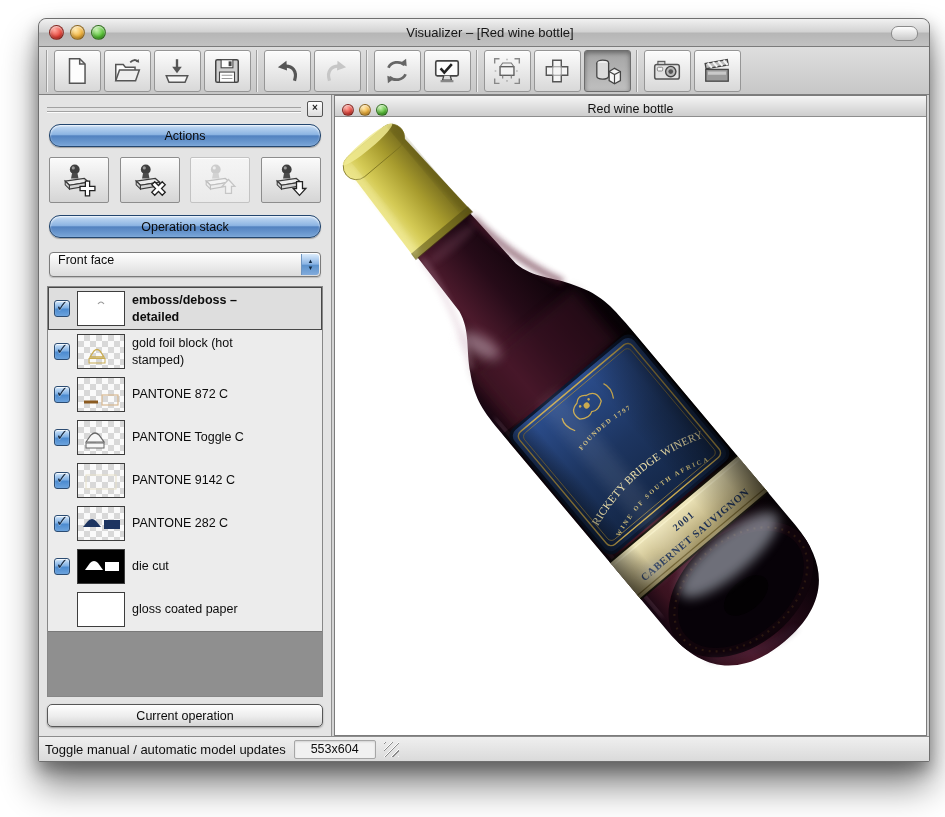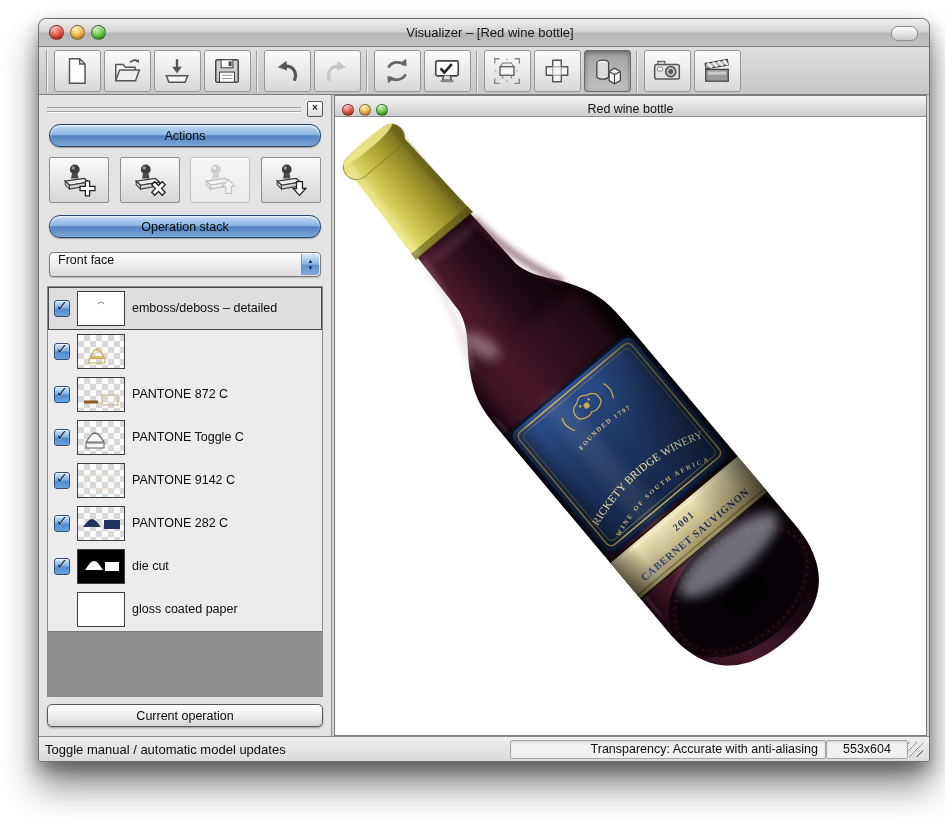--- a/index.html
+++ b/index.html
@@ -72,42 +72,42 @@
     box-shadow:inset 0 1px 1px rgba(255,255,255,.85);display:flex;align-items:center;justify-content:center}
   .tick{font:700 15px "DejaVu Sans",sans-serif;color:#18293f;margin-top:-6px;text-shadow:0 1px 0 rgba(255,255,255,.35)}
   .thumb{width:46px;height:33px;flex:none;border:1px solid #3d3d3d;background:#fff;position:relative}
   .thumb svg{position:absolute;inset:0;width:100%;height:100%}
   .thumb.checker{background-color:#fafafa;
     background-image:linear-gradient(45deg,#d8d8d8 25%,transparent 25%,transparent 75%,#d8d8d8 75%),
                      linear-gradient(45deg,#d8d8d8 25%,transparent 25%,transparent 75%,#d8d8d8 75%);
     background-size:12px 12px;background-position:0 0,6px 6px}
   .thumb.black{background:#000}
   .op-label{font-size:12.5px;line-height:1.3;color:#0c0c0c;max-width:150px}
-  .op-row.selected .op-label{font-weight:400}
+  .op-row.selected .op-label{font-weight:700}
   .list-filler{flex:1;background:#8f8f8f;border-top:1px solid #797979}
   .cur-op{height:21px;margin:7px 8px 9px;flex:none;border:1px solid #575757;border-radius:5px;
     background:linear-gradient(#ffffff,#ececec 55%,#d4d4d4);font-size:12.5px;color:#0a0a0a;
     display:flex;align-items:center;justify-content:center;box-shadow:0 1px 2px rgba(0,0,0,.35)}
 
   
   .viewer{flex:1;min-width:0;margin:0 2px;border:1px solid #7c7c7c;background:#fff;display:flex;flex-direction:column}
   .iw-titlebar{height:20px;flex:none;position:relative;display:flex;align-items:flex-end;padding:0 7px;
     background:linear-gradient(#f5f5f5,#cdcdcd);border-bottom:1px solid #8d8d8d}
   .iw-title{position:absolute;left:40px;right:40px;text-align:center;font-size:12.5px;color:#101010}
   .iw-canvas{flex:1;position:relative;overflow:hidden;background:#fff}
   .bottle-wrap{position:absolute;left:147px;top:-58px;width:190px;height:670px;transform:rotate(-40deg)}
   .bottle-wrap svg{width:100%;height:100%;display:block}
   .t-found{font:600 6.5px "Liberation Serif",serif;letter-spacing:1.6px;fill:#d6c07c;text-anchor:middle}
   .t-main{font:400 11px "Liberation Serif",serif;letter-spacing:.2px;fill:#eee0a9;text-anchor:middle}
   .t-origin{font:600 6.5px "Liberation Serif",serif;letter-spacing:2.1px;fill:#c9b877;text-anchor:middle}
   .t-year{font:700 10px "Liberation Serif",serif;letter-spacing:1.2px;fill:#1d3054;text-anchor:middle}
   .t-varietal{font:700 10.5px "Liberation Serif",serif;letter-spacing:.7px;fill:#1d3054;text-anchor:middle}
 
   
-  .statusbar{height:24px;flex:none;display:flex;align-items:center;padding:0 6px;font-size:13px;color:#0e0e0e;
+  .statusbar{height:24px;flex:none;display:flex;align-items:center;gap:8px;padding:0 6px;font-size:13px;color:#0e0e0e;
     background:linear-gradient(#efefef,#dadada);border-top:1px solid #8c8c8c}
   .sb-cell{height:17px;border:1px solid #a6a6a6;border-radius:2px;background:#f1f1f1;display:flex;align-items:center;
     padding:0 7px;font-size:12.5px;box-shadow:inset 0 1px 2px rgba(0,0,0,.13)}
   .sb-cell.transparency{margin-left:auto;width:300px;justify-content:flex-end}
   .sb-cell.vpsize{width:66px;justify-content:center}
   .sb-grip{width:15px;height:15px;flex:none;
     background:repeating-linear-gradient(135deg,rgba(255,255,255,.95) 0 1px,rgba(110,110,110,.75) 1px 2px,transparent 2px 5px)}
 </style>
 </head>
 <body>
@@ -358,20 +358,21 @@
               <span class="cbx">
                 <span class="tick">✓</span>
               </span>
             </span>
             <span class="thumb checker">
               <svg viewBox="0 0 46 33">
                 <path d="M12,22 l4,-6 q3,-3 6,0 l4,6 z" fill="none" stroke="#c9ac52" stroke-width="1.3"></path>
                 <rect x="11" y="23.5" width="16" height="4.5" fill="none" stroke="#c9ac52" stroke-width="1"></rect>
               </svg>
             </span>
+            <span class="op-label">gold foil block (hot stamped)</span>
           </div>
           <div class="op-row">
             <span class="cbx-slot">
               <span class="cbx">
                 <span class="tick">✓</span>
               </span>
             </span>
             <span class="thumb checker">
               <svg viewBox="0 0 46 33">
                 <path d="M6,24 h14" stroke="#8a5a20" stroke-width="3"></path>
@@ -551,17 +552,16 @@
             <ellipse cx="40" cy="520" rx="14" ry="8" fill="#9aa2b4" opacity=".35" filter="url(#b6)"></ellipse>
             <ellipse cx="95" cy="140" rx="30" ry="6" fill="#7b4b61" opacity=".3" filter="url(#b3)"></ellipse>
           </svg>
         </div>
       </div>
     </div>
   </div>
 
   <div class="statusbar">
     <span>Toggle manual / automatic model updates</span>
-    <span class="sb-cell transparency">Transparency: Accurate with anti-aliasing</span>
     <span class="sb-cell vpsize">553x604</span>
     <span class="sb-grip"></span>
   </div>
 </div>
 
 </body></html>

